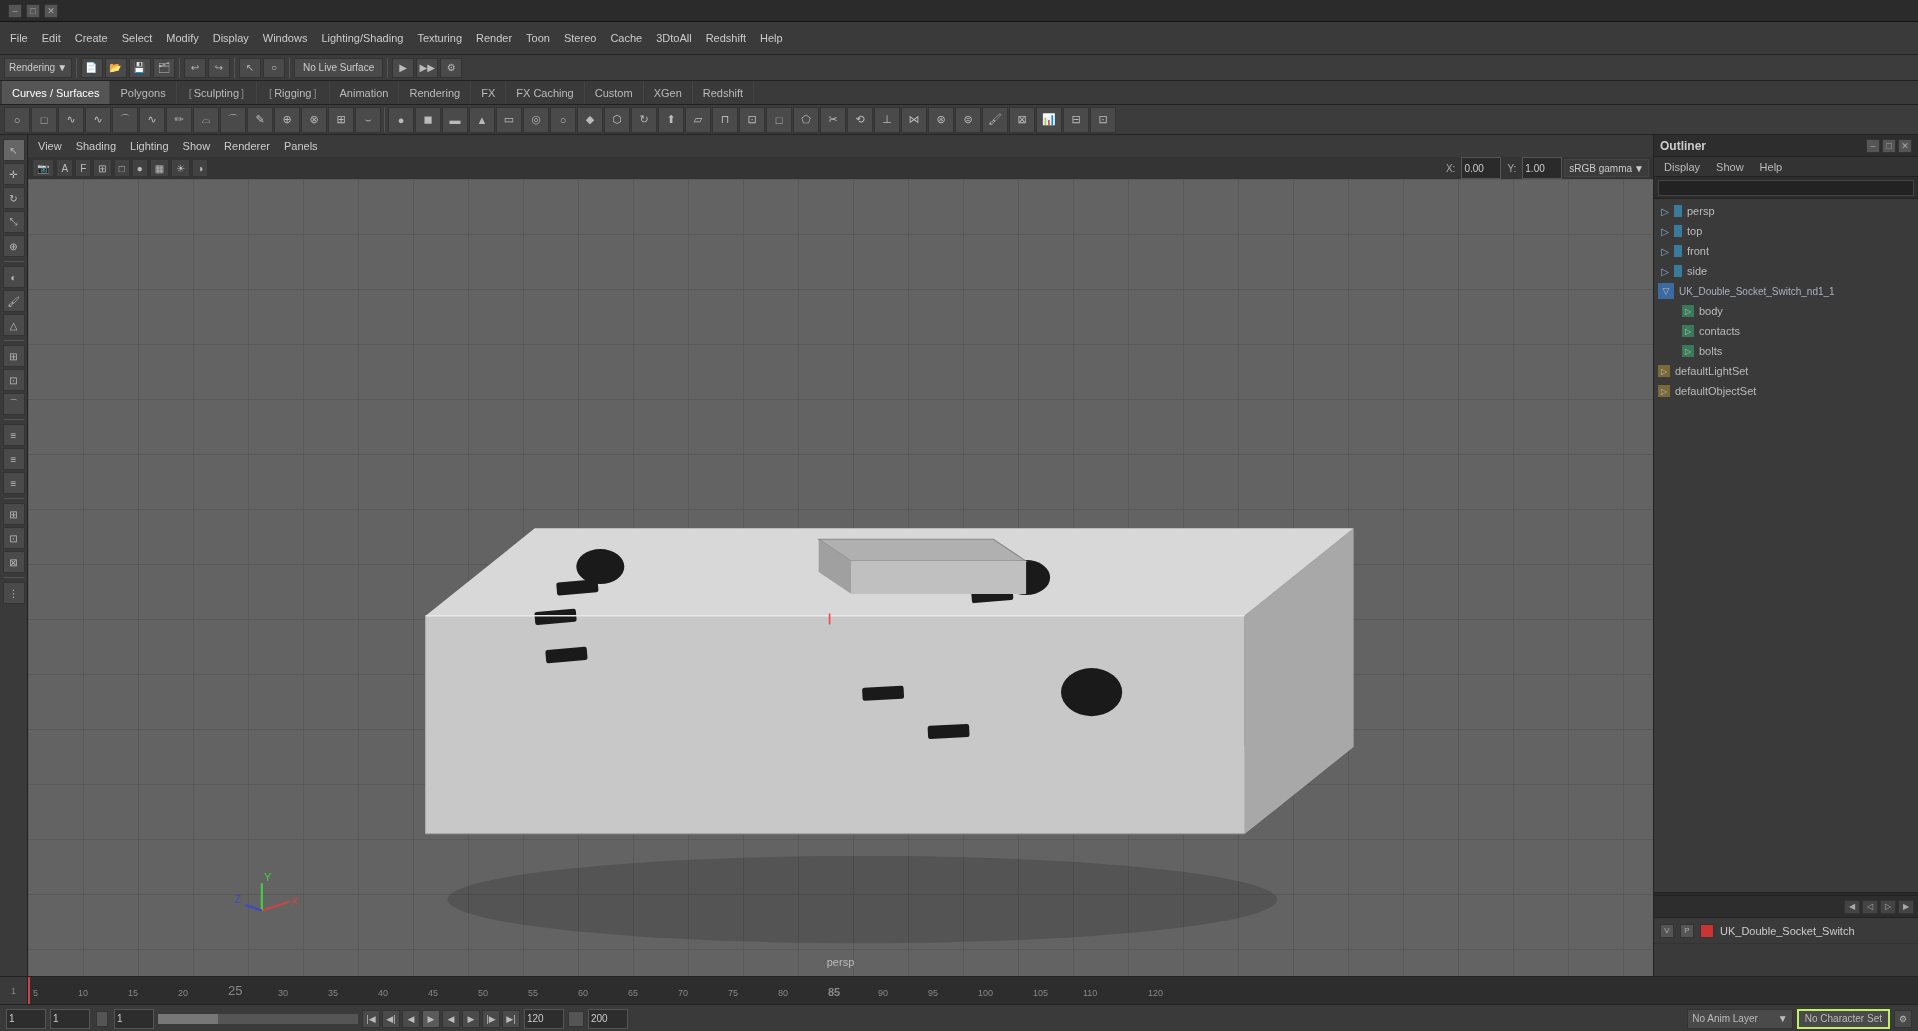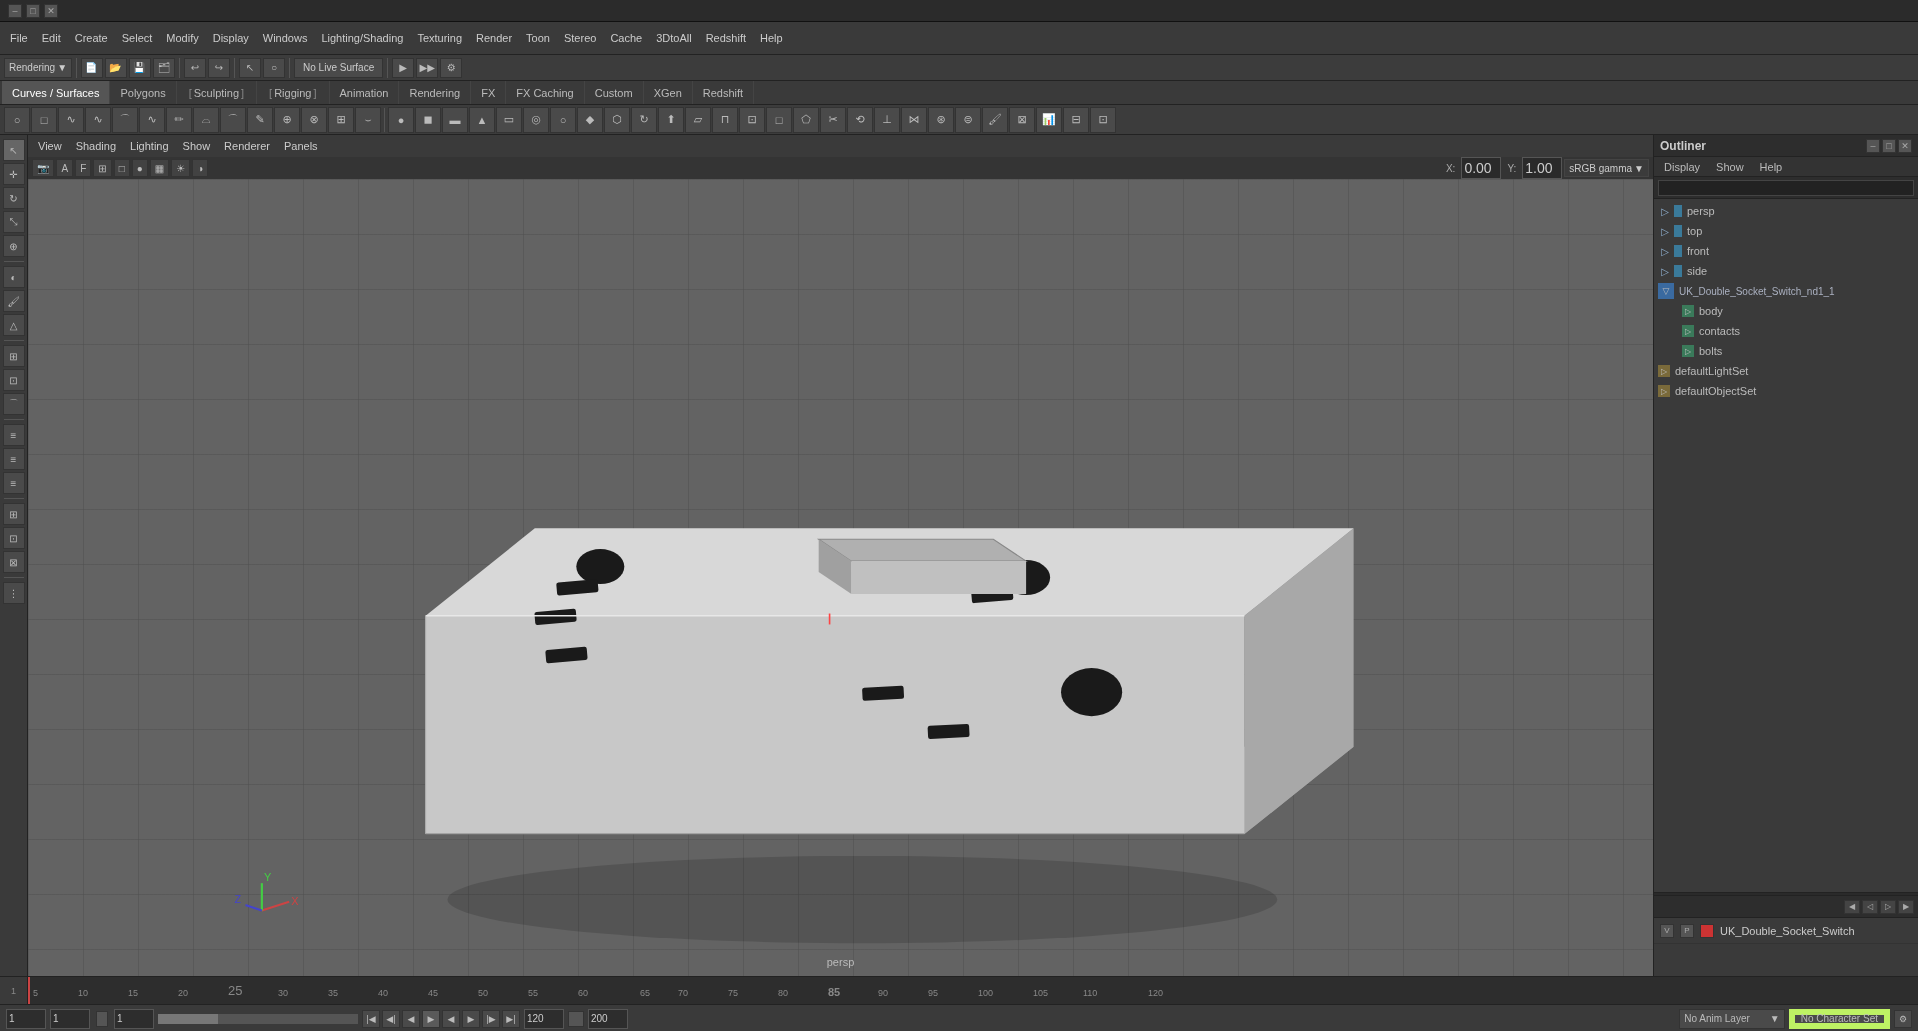--- a/index.html
+++ b/index.html
@@ -231,21 +231,21 @@
       font-size: 10px;
       padding: 0 4px;
       cursor: pointer;
       display: flex; align-items: center;
     }
     .vp-tb-input {
       width: 40px; height: 16px;
       background: #2a2a2a;
       border: 1px solid #555;
       color: #ccc;
-      font-size: 14px;
+      font-size: 10px;
       padding: 10px 2px;
     }
     .vp-tb-dropdown {
       height: 18px;
       background: rgba(60,60,60,0.9);
       border: 1px solid #444;
       color: #ccc;
       font-size: 10px;
       padding: 0 4px;
       cursor: pointer;
@@ -479,21 +479,21 @@
       color: #bbb;
       font-size: 10px;
       padding: 0 4px;
       cursor: pointer;
       display: flex; align-items: center; gap: 20px;
       white-space: nowrap;
     }
     .char-set {
       height: 20px;
       background: #4a4a4a;
-      border: 6px solid #bef264;
+      border: 2px solid #bef264;
       color: #bbb;
       font-size: 10px;
       padding: 0 6px;
       display: flex; align-items: center;
       white-space: nowrap;
     }
     .range-bar-track {
       flex: 1;
       height: 10px;
       background: #555;
@@ -900,21 +900,21 @@
       <div style="position:absolute;left:100px;bottom:6px;font-size:9px;color:#888;">15</div>
       <div style="position:absolute;left:150px;bottom:6px;font-size:9px;color:#888;">20</div>
       <div style="position:absolute;left:200px;bottom:6px;font-size:13px;color:#888;">25</div>
       <div style="position:absolute;left:250px;bottom:6px;font-size:9px;color:#888;">30</div>
       <div style="position:absolute;left:300px;bottom:6px;font-size:9px;color:#888;">35</div>
       <div style="position:absolute;left:350px;bottom:6px;font-size:9px;color:#888;">40</div>
       <div style="position:absolute;left:400px;bottom:6px;font-size:9px;color:#888;">45</div>
       <div style="position:absolute;left:450px;bottom:6px;font-size:9px;color:#888;">50</div>
       <div style="position:absolute;left:500px;bottom:6px;font-size:9px;color:#888;">55</div>
       <div style="position:absolute;left:550px;bottom:6px;font-size:9px;color:#888;">60</div>
-      <div style="position:absolute;left:600px;bottom:6px;font-size:9px;color:#888;margin-left:12px;">65</div>
+      <div style="position:absolute;left:600px;bottom:6px;font-size:9px;color:#888;">65</div>
       <div style="position:absolute;left:650px;bottom:6px;font-size:9px;color:#888;">70</div>
       <div style="position:absolute;left:700px;bottom:6px;font-size:9px;color:#888;">75</div>
       <div style="position:absolute;left:750px;bottom:6px;font-size:9px;color:#888;">80</div>
       <div style="position:absolute;left:800px;bottom:6px;font-size:11px;color:#888;font-weight:bold;">85</div>
       <div style="position:absolute;left:850px;bottom:6px;font-size:9px;color:#888;">90</div>
       <div style="position:absolute;left:900px;bottom:6px;font-size:9px;color:#888;">95</div>
       <div style="position:absolute;left:950px;bottom:6px;font-size:9px;color:#888;">100</div>
       <div style="position:absolute;left:1005px;bottom:6px;font-size:9px;color:#888;">105</div>
       <div style="position:absolute;left:1055px;bottom:6px;font-size:9px;color:#888;">110</div>
       <div style="position:absolute;left:1120px;bottom:6px;font-size:9px;color:#888;">120</div>

